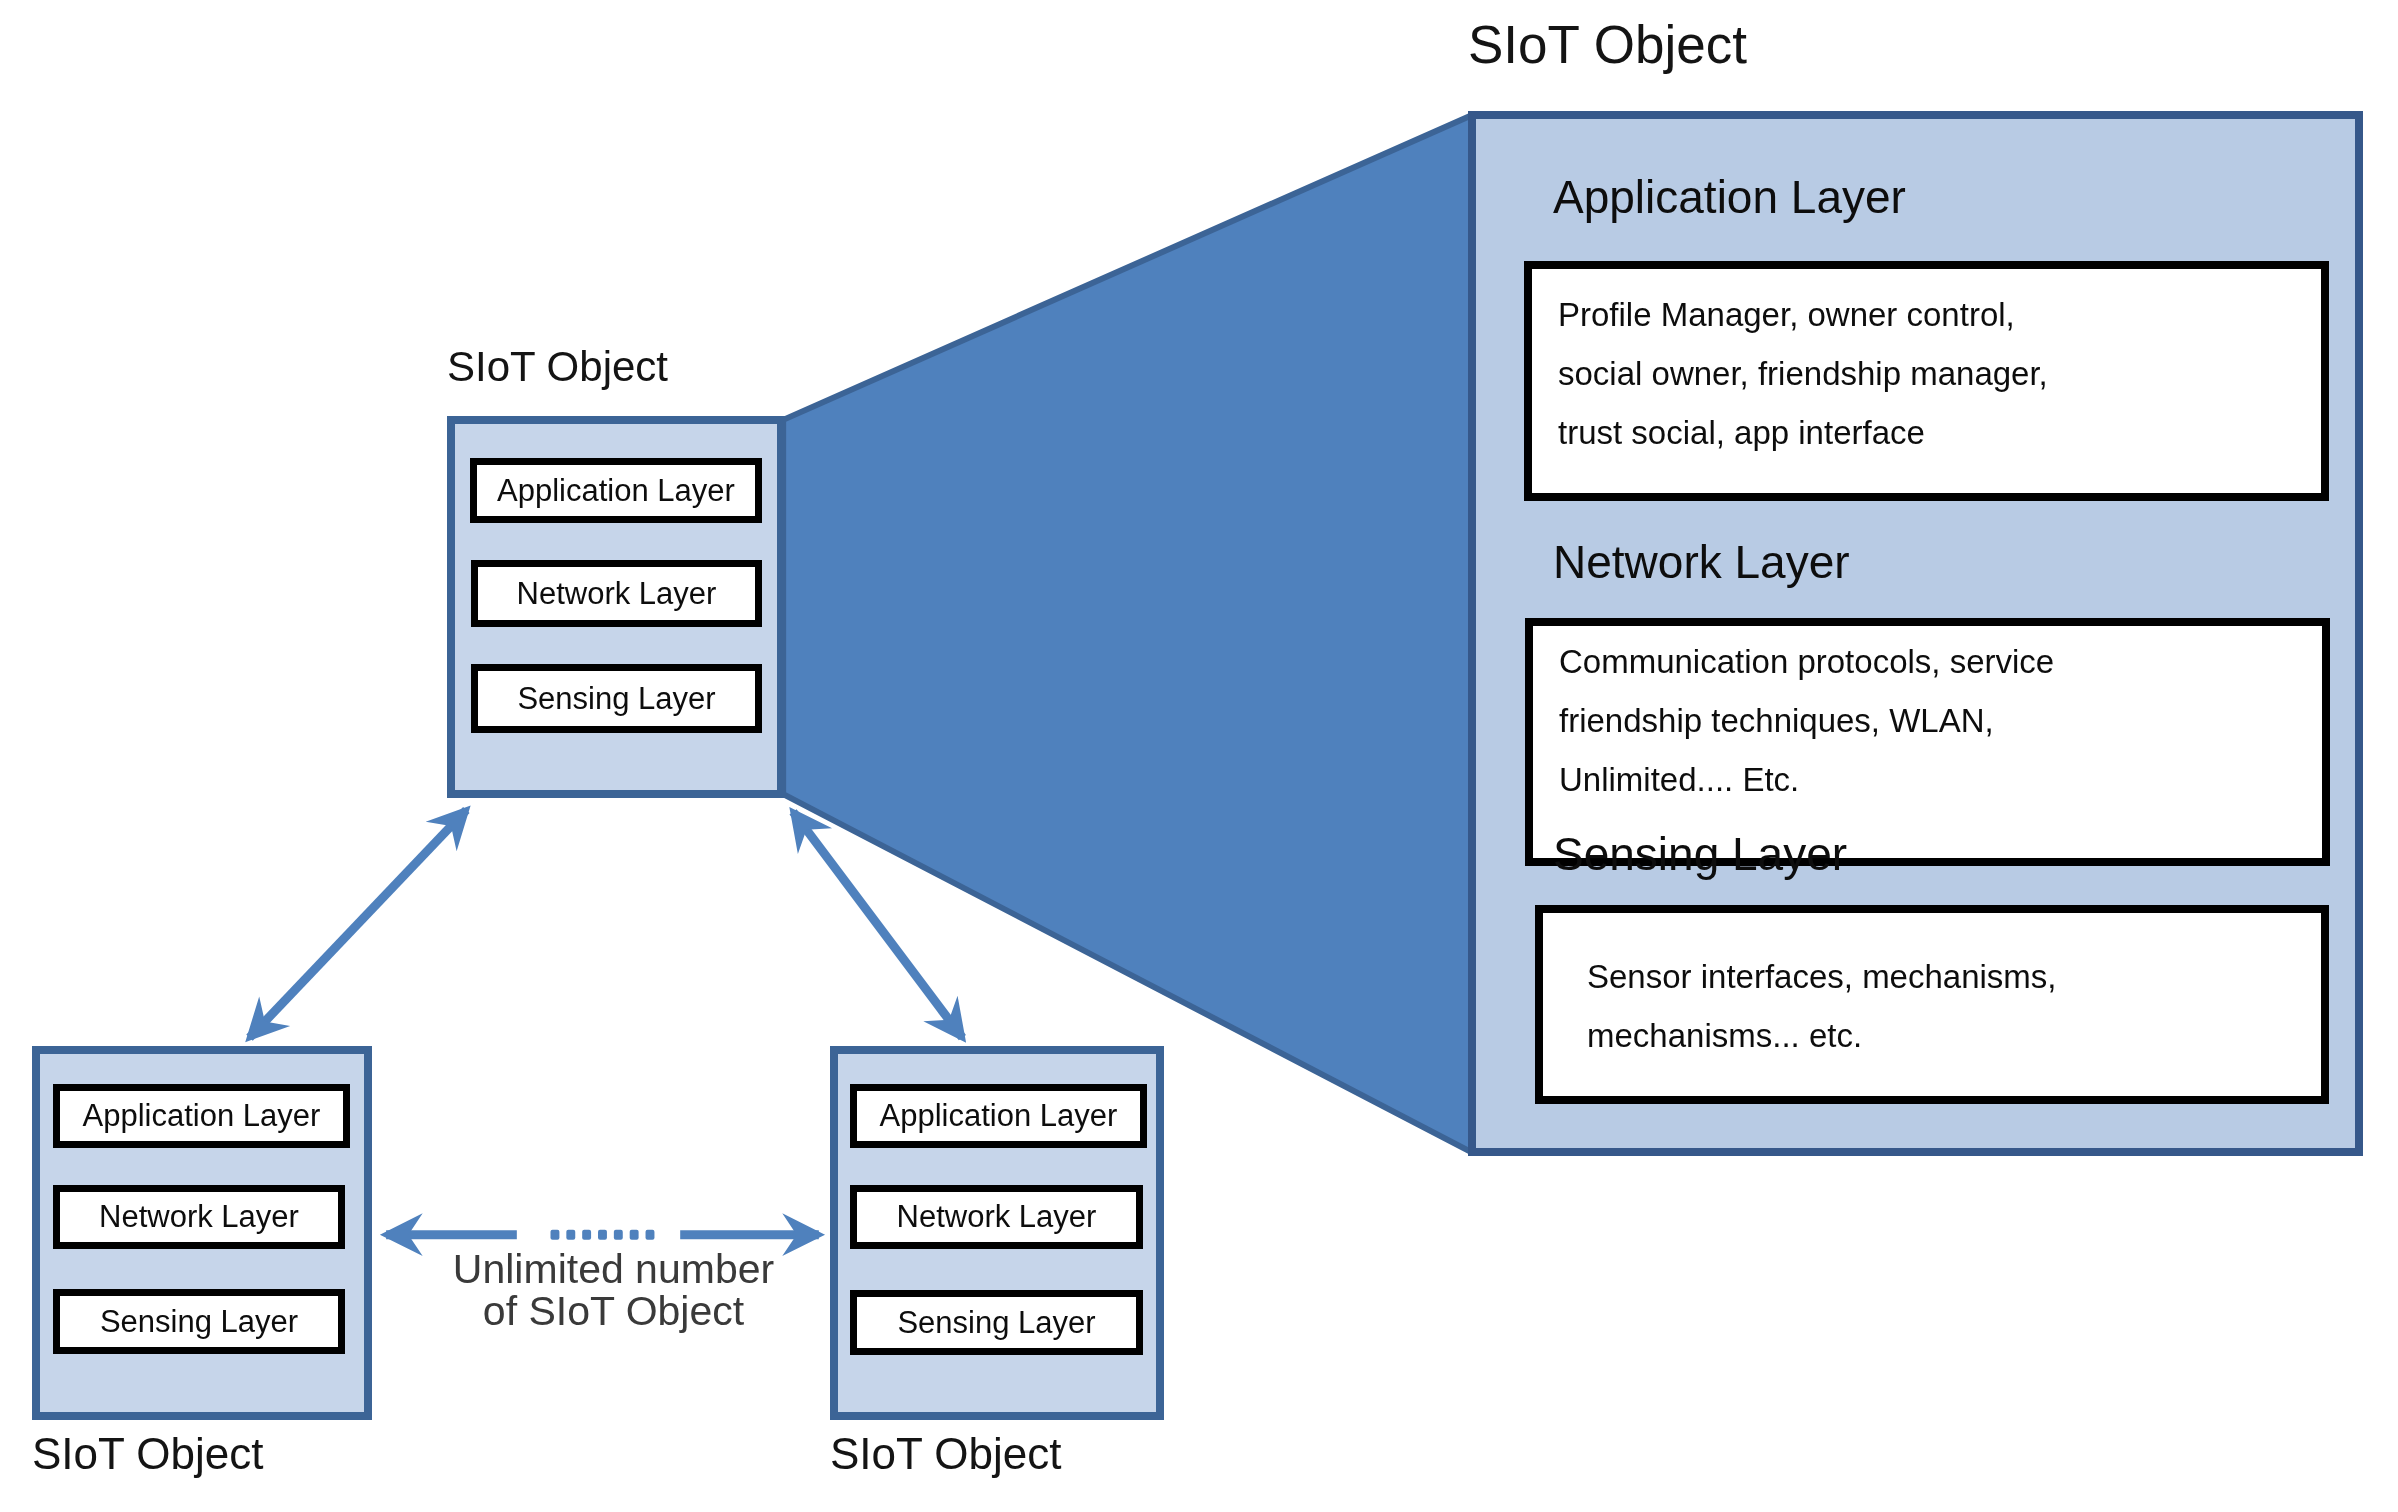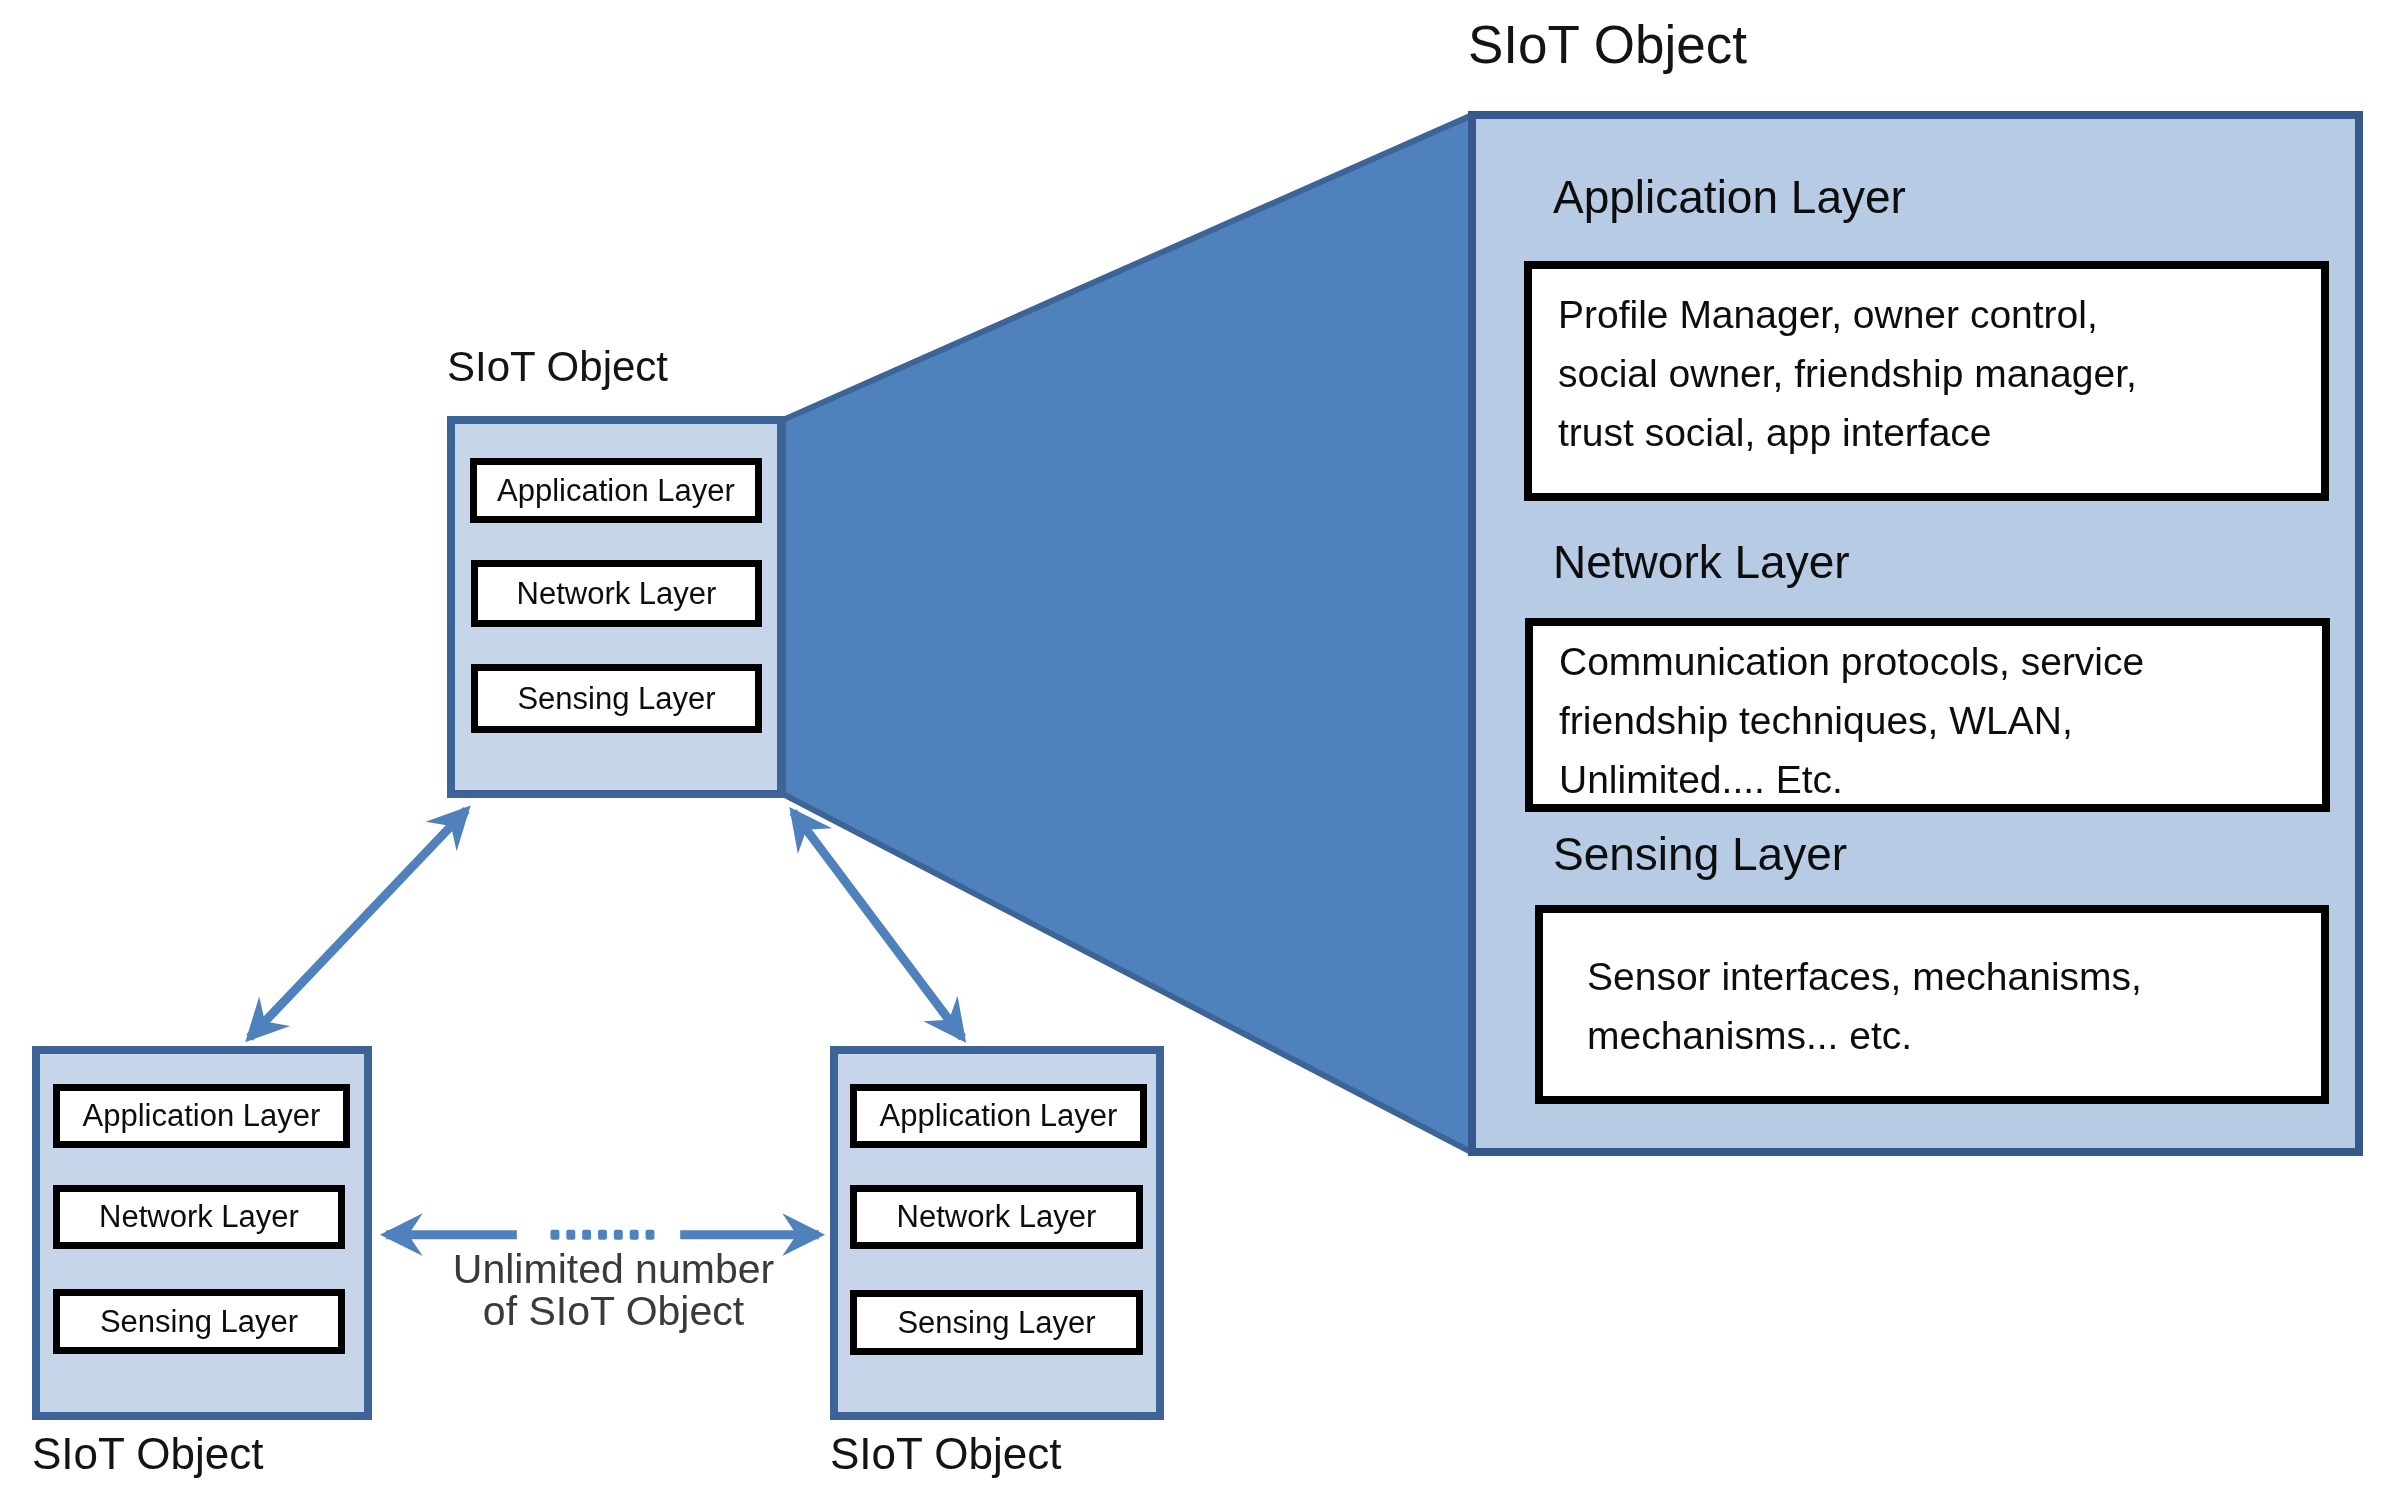--- a/index.html
+++ b/index.html
@@ -50,21 +50,21 @@
     font-size:46px;
     font-weight:500;
     color:#0d0d0d;
     white-space:nowrap;
   }
   .panel-box{
     position:absolute;
     box-sizing:border-box;
     background:#ffffff;
     border:8px solid #000000;
-    font-size:39px;
+    font-size:33px;
     line-height:59px;
     color:#0d0d0d;
   }
   .panel-box .pline{white-space:nowrap;}
   .note{
     position:absolute;
     left:386px;top:1248px;width:455px;
     text-align:center;
     font-size:41px;
     line-height:42px;
@@ -135,21 +135,21 @@
   <div class="panel">
 
     <div class="panel-heading" style="left:77px;top:51px;">Application Layer</div>
     <div class="panel-box" style="left:48px;top:142px;width:805px;height:240px;padding:16px 0 0 26px;">
       <div class="pline">Profile Manager, owner control,</div>
       <div class="pline">social owner, friendship manager,</div>
       <div class="pline">trust social, app interface</div>
     </div>
 
     <div class="panel-heading" style="left:77px;top:416px;">Network Layer</div>
-    <div class="panel-box" style="left:49px;top:499px;width:805px;height:194px;padding:6px 0 0 26px;">
+    <div class="panel-box" style="left:49px;top:499px;width:805px;height:248px;padding:6px 0 0 26px;">
       <div class="pline">Communication protocols, service</div>
       <div class="pline">friendship techniques, WLAN,</div>
       <div class="pline">Unlimited.... Etc.</div>
     </div>
 
     <div class="panel-heading" style="left:77px;top:708px;">Sensing Layer</div>
     <div class="panel-box" style="left:59px;top:786px;width:794px;height:199px;padding:34px 0 0 44px;">
       <div class="pline">Sensor interfaces, mechanisms,</div>
       <div class="pline">mechanisms... etc.</div>
     </div>

